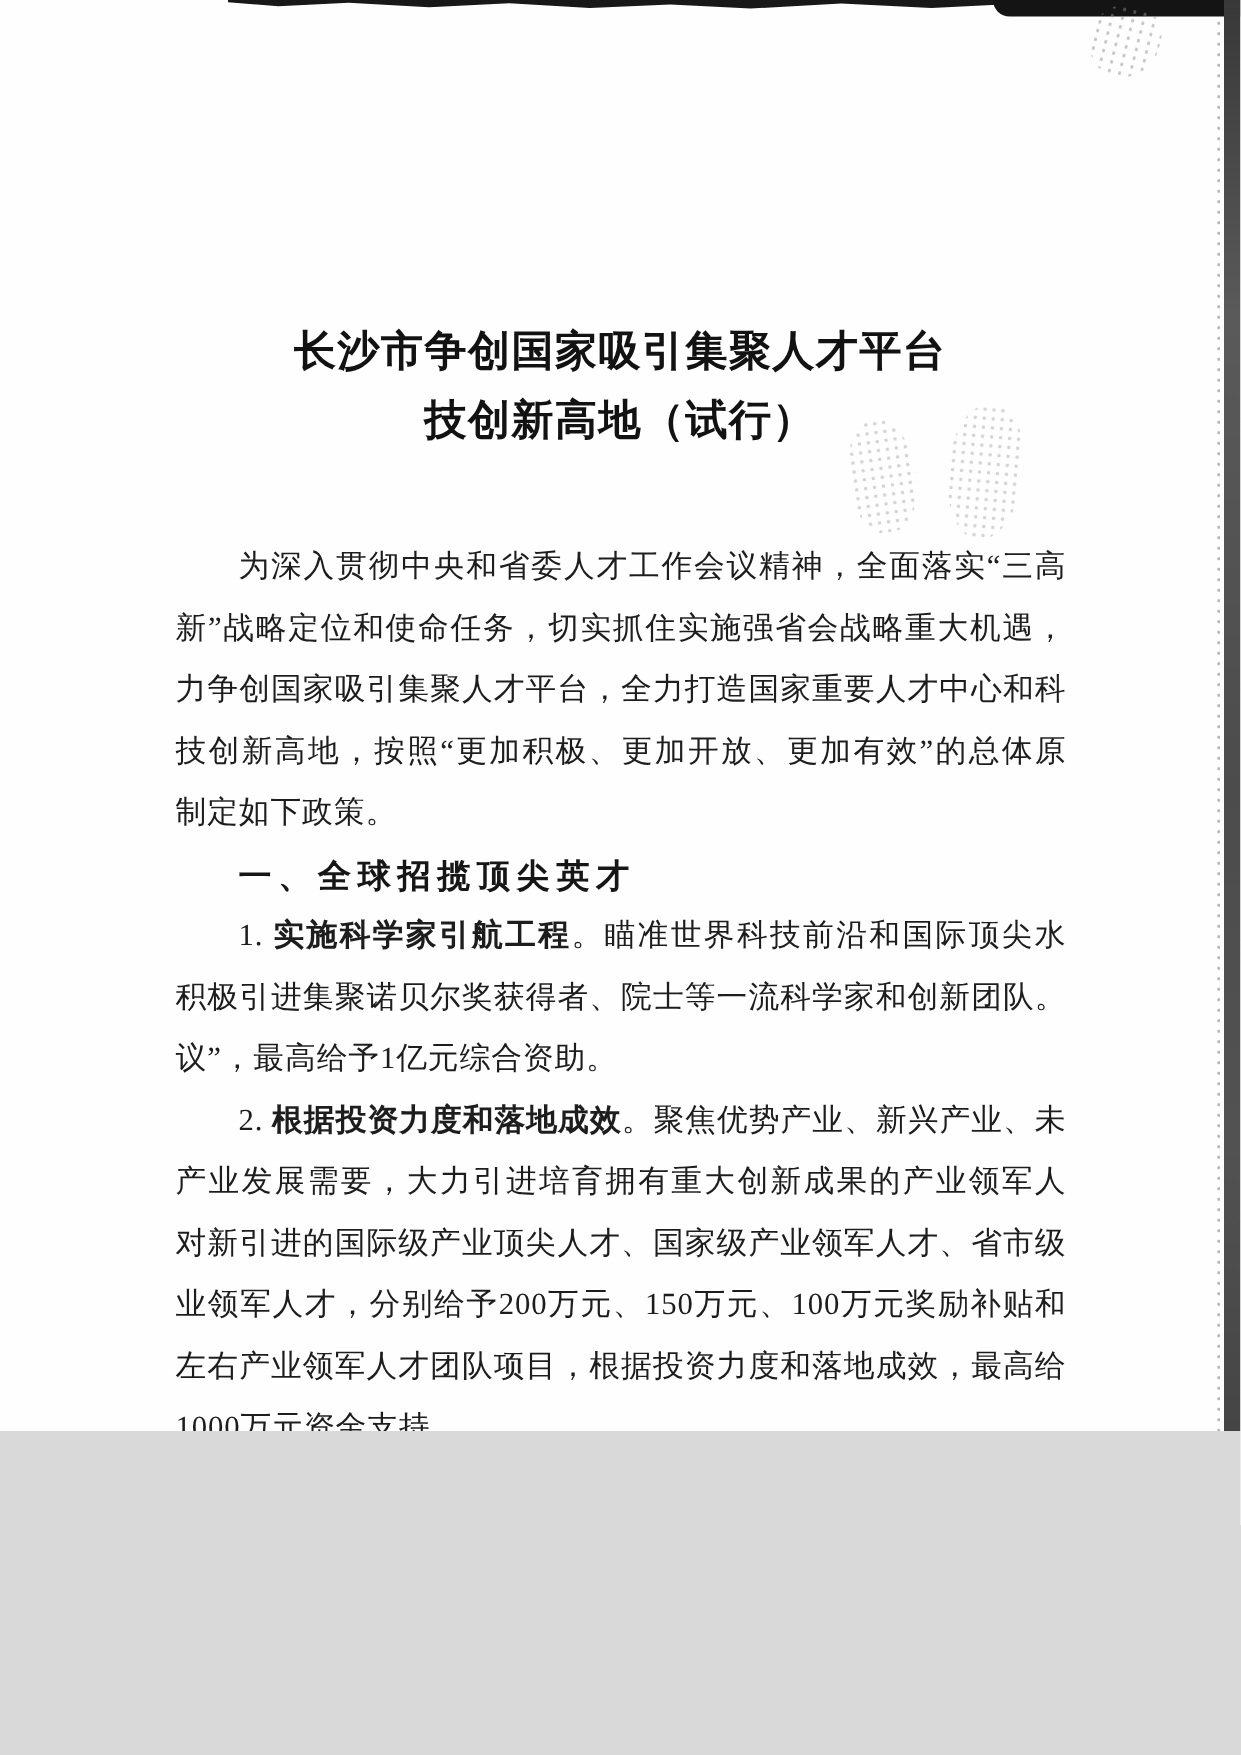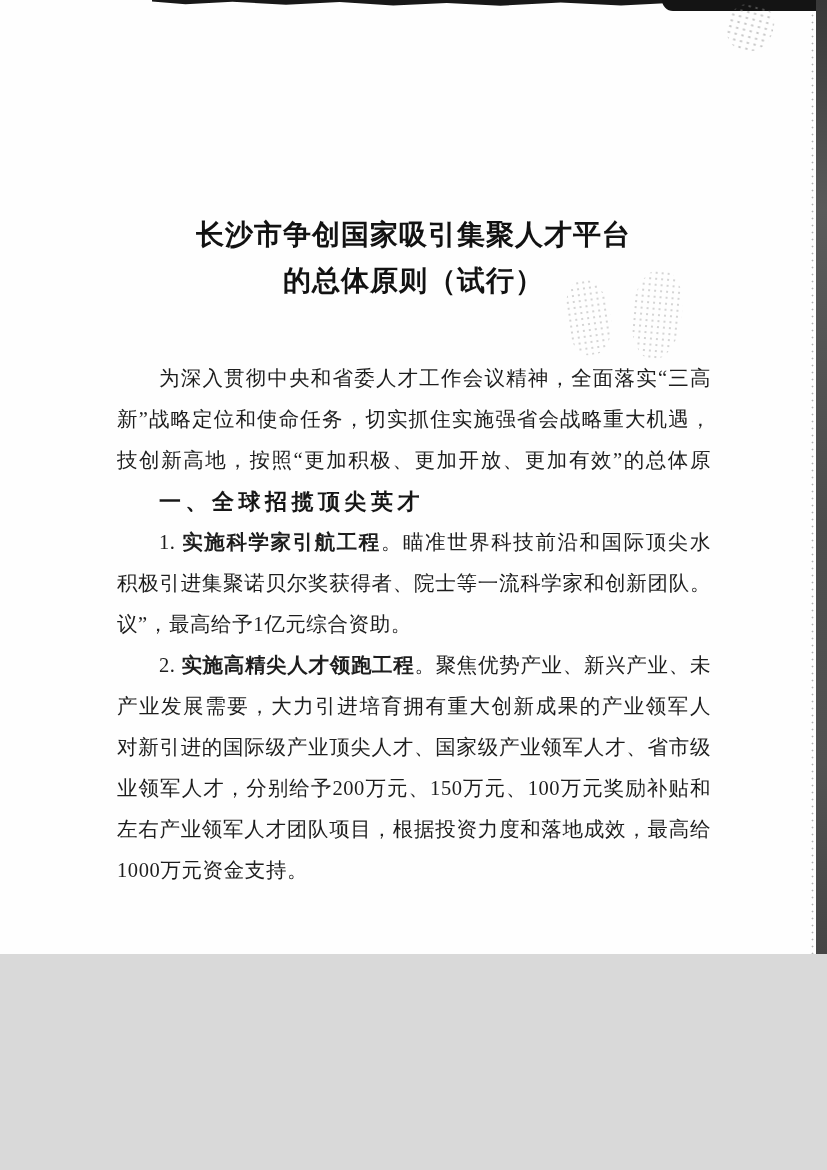--- a/index.html
+++ b/index.html
@@ -91,32 +91,34 @@
   <div class="top-corner"></div>
   <div class="right-edge"></div>
   <div class="right-dotted"></div>
   <div class="speckle-tr"></div>
   <div class="wm wm-1"></div>
   <div class="wm wm-2"></div>
   <div class="dot-bl"></div>
 
   <h1 class="title-block">
     <span class="title-line">长沙市争创国家吸引集聚人才平台</span>
-    <span class="title-line">的总体原则（试行）</span>
+    <span class="title-line">技创新高地（试行）</span>
   </h1>
 
   <div class="body-block" id="body-lines">
       <div class="line j ind"><span>为深入贯彻中央和省委人才工作会议精神，全面落实“三高四</span></div>
       <div class="line j"><span>新”战略定位和使命任务，切实抓住实施强省会战略重大机遇，奋</span></div>
+      <div class="line j"><span>力争创国家吸引集聚人才平台，全力打造国家重要人才中心和科</span></div>
       <div class="line j"><span>技创新高地，按照“更加积极、更加开放、更加有效”的总体原则，</span></div>
+      <div class="line"><span>制定如下政策。</span></div>
       <div class="line ind head"><span class="b">一、全球招揽顶尖英才</span></div>
       <div class="line j ind"><span>1. </span><span class="b">实施科学家引航工程</span><span>。瞄准世界科技前沿和国际顶尖水平，</span></div>
       <div class="line j"><span>积极引进集聚诺贝尔奖获得者、院士等一流科学家和创新团队。对</span></div>
       <div class="line"><span>议”，最高给予1亿元综合资助。</span></div>
-      <div class="line j ind"><span>2. </span><span class="b">实施高精尖人才领跑工程</span><span>。聚焦优势产业、新兴产业、未来</span></div>
+      <div class="line j ind"><span>2. </span><span class="b">根据投资力度和落地成效</span><span>。聚焦优势产业、新兴产业、未来</span></div>
       <div class="line j"><span>产业发展需要，大力引进培育拥有重大创新成果的产业领军人才。</span></div>
       <div class="line j"><span>对新引进的国际级产业顶尖人才、国家级产业领军人才、省市级产</span></div>
       <div class="line j"><span>业领军人才，分别给予200万元、150万元、100万元奖励补贴和</span></div>
       <div class="line j"><span>左右产业领军人才团队项目，根据投资力度和落地成效，最高给予</span></div>
       <div class="line"><span>1000万元资金支持。</span></div>
     </div>
 
   <div class="page-number">— 2 —</div>
 
 </div>

